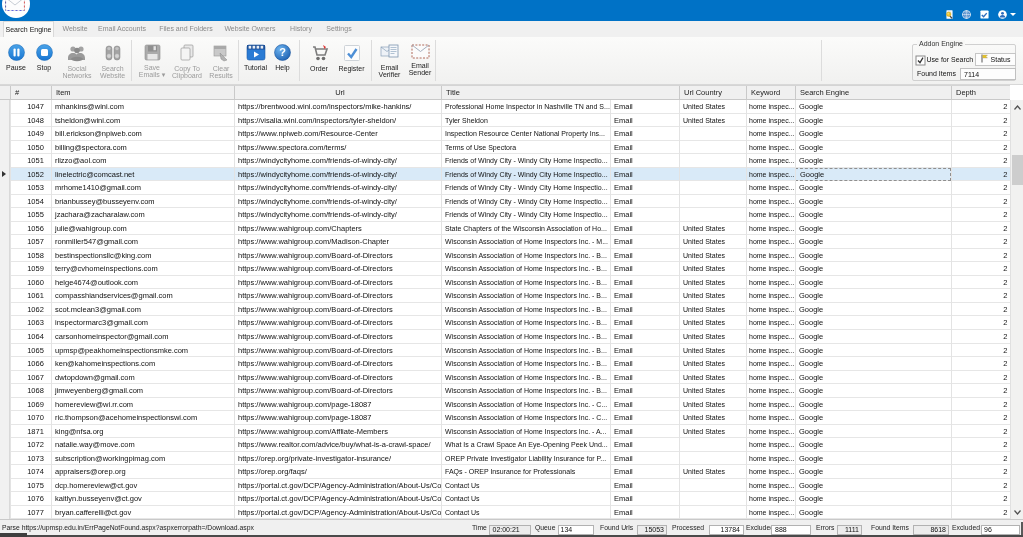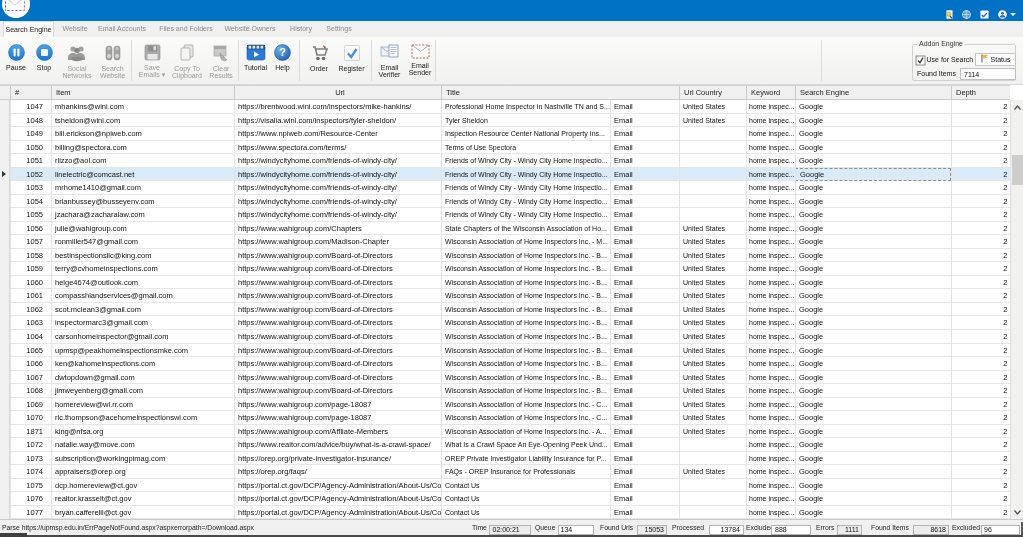--- a/index.html
+++ b/index.html
@@ -30,21 +30,21 @@
 
 #grid { position:absolute; left:0; top:85px; width:1023px; height:435px; background:#fff; }
 #ghead { position:absolute; left:0; top:0; width:1010px; height:15px; background:#f0f0f0; border-bottom:1px solid #c9c9c9; border-top:1px solid #d4d4d4; }
 #ghead .h { position:absolute; top:0; height:14px; line-height:14px; font-size:7.5px; color:#222; padding-left:4px; border-left:1px solid #c9c9c9; white-space:nowrap; overflow:hidden; }
 #gind { position:absolute; left:0; top:15px; width:10px; height:420px; background:#f1f1f1; border-right:1px solid #d9d9d9; }
 #grows { position:absolute; left:0; top:15px; width:1010px; height:420px; overflow:hidden; }
 .row { position:absolute; left:0; width:1010px; height:13.53px; border-bottom:1px solid #e6e6e6; background:#fff; }
 .row.sel { background:#d9eaf8; }
 .row .c { position:absolute; top:0; height:13.53px; line-height:13.2px; font-size:7.5px; color:#111; white-space:nowrap; overflow:hidden; }
 .vline { position:absolute; top:0; height:420px; width:1px; background:#e3e3e3; }
-.c.num    { left:4px; width:41px; text-align:right; padding-right:2px; }
+.c.num    { left:16px; width:41px; text-align:center; padding-right:2px; }
 .c.item   { left:51px; width:183px; padding-left:4px; }
 .c.url    { left:234px; width:207px; padding-left:4px; }
 .c.title  { left:441px; width:169px; padding-left:4px; font-size:7px; }
 .c.type   { left:610px; width:69px; padding-left:4px; }
 .c.country{ left:679px; width:67px; padding-left:4px; font-size:7px; }
 .c.kw     { left:746px; width:49px; padding-left:3px; font-size:7px; }
 .c.eng    { left:795px; width:156px; padding-left:4px; }
 .c.depth  { left:951px; width:59px; text-align:right; padding-right:2.5px; }
 .focuscell { border:1px dashed #8f8f8f; line-height:11.8px !important; }
 #selArrow { position:absolute; left:2px; width:0; height:0; border-left:4px solid #333; border-top:3px solid transparent; border-bottom:3px solid transparent; }
@@ -580,21 +580,21 @@
           <div class="c url">https://portal.ct.gov/DCP/Agency-Administration/About-Us/Con...</div>
           <div class="c title">Contact Us</div>
           <div class="c type">Email</div>
           <div class="c country"></div>
           <div class="c kw">home inspec...</div>
           <div class="c eng">Google</div>
           <div class="c depth">2</div>
         </div>
 <div class="row" style="top:392.37px">
           <div class="c num">1076</div>
-          <div class="c item">realtor.krasselt@ct.gov</div>
+          <div class="c item">kaitlyn.busseyenv@ct.gov</div>
           <div class="c url">https://portal.ct.gov/DCP/Agency-Administration/About-Us/Con...</div>
           <div class="c title">Contact Us</div>
           <div class="c type">Email</div>
           <div class="c country"></div>
           <div class="c kw">home inspec...</div>
           <div class="c eng">Google</div>
           <div class="c depth">2</div>
         </div>
 <div class="row" style="top:405.90px">
           <div class="c num">1077</div>

